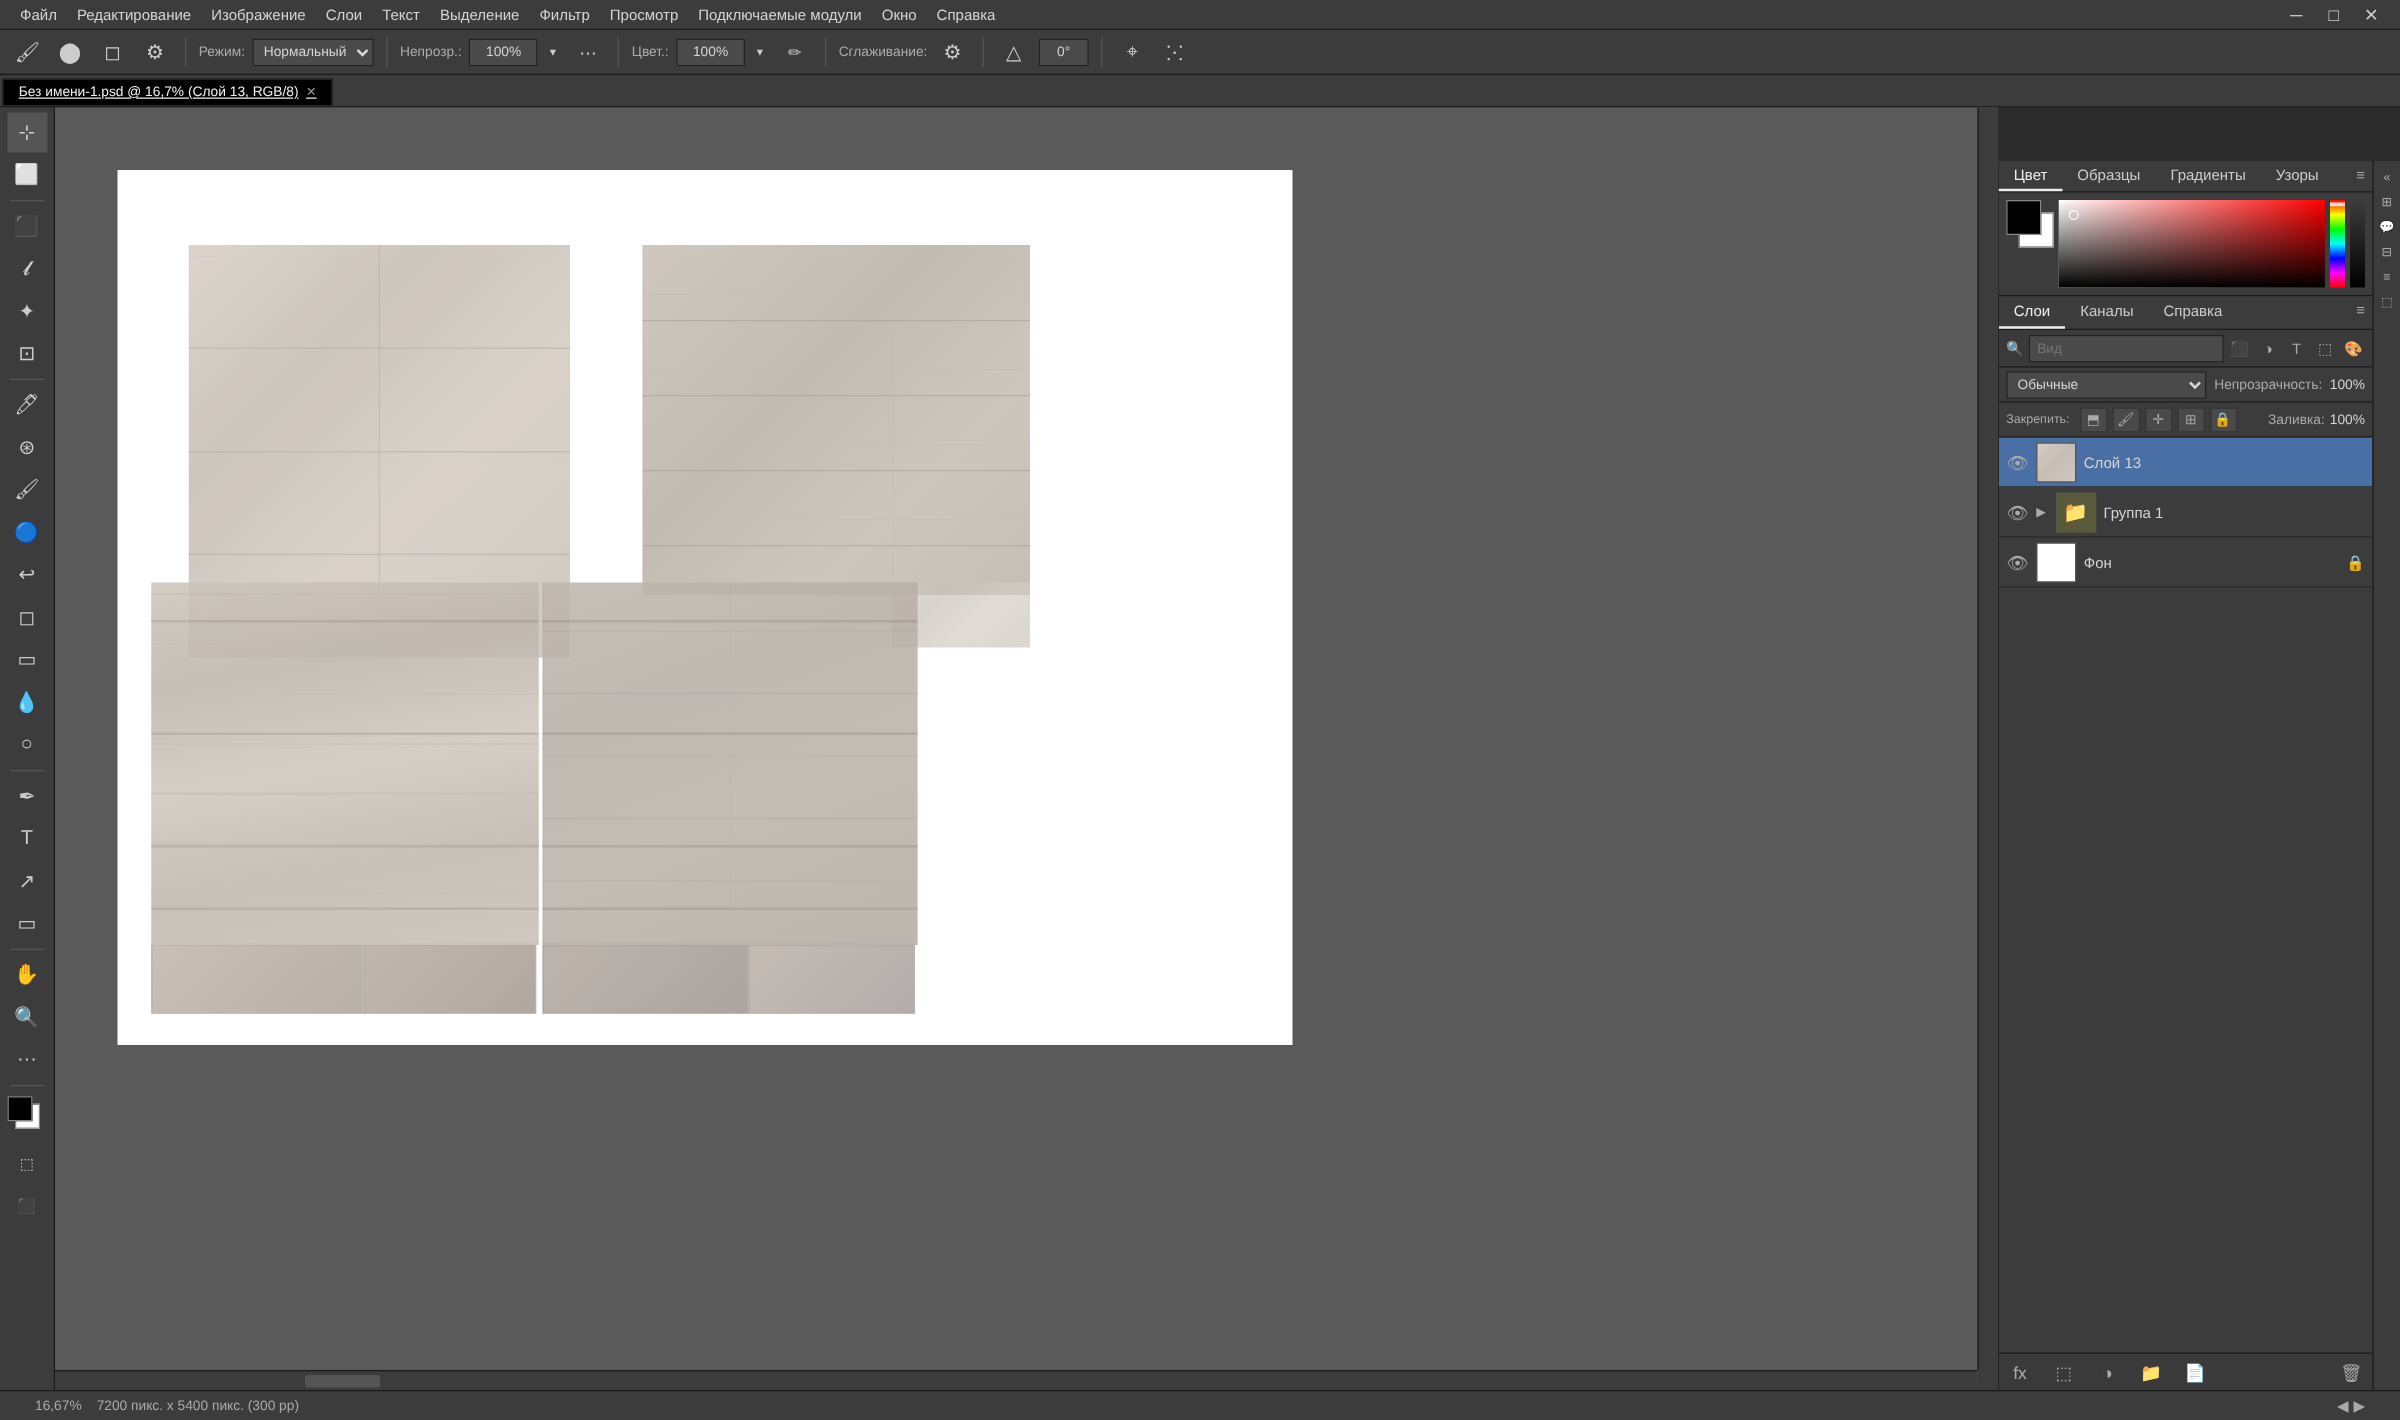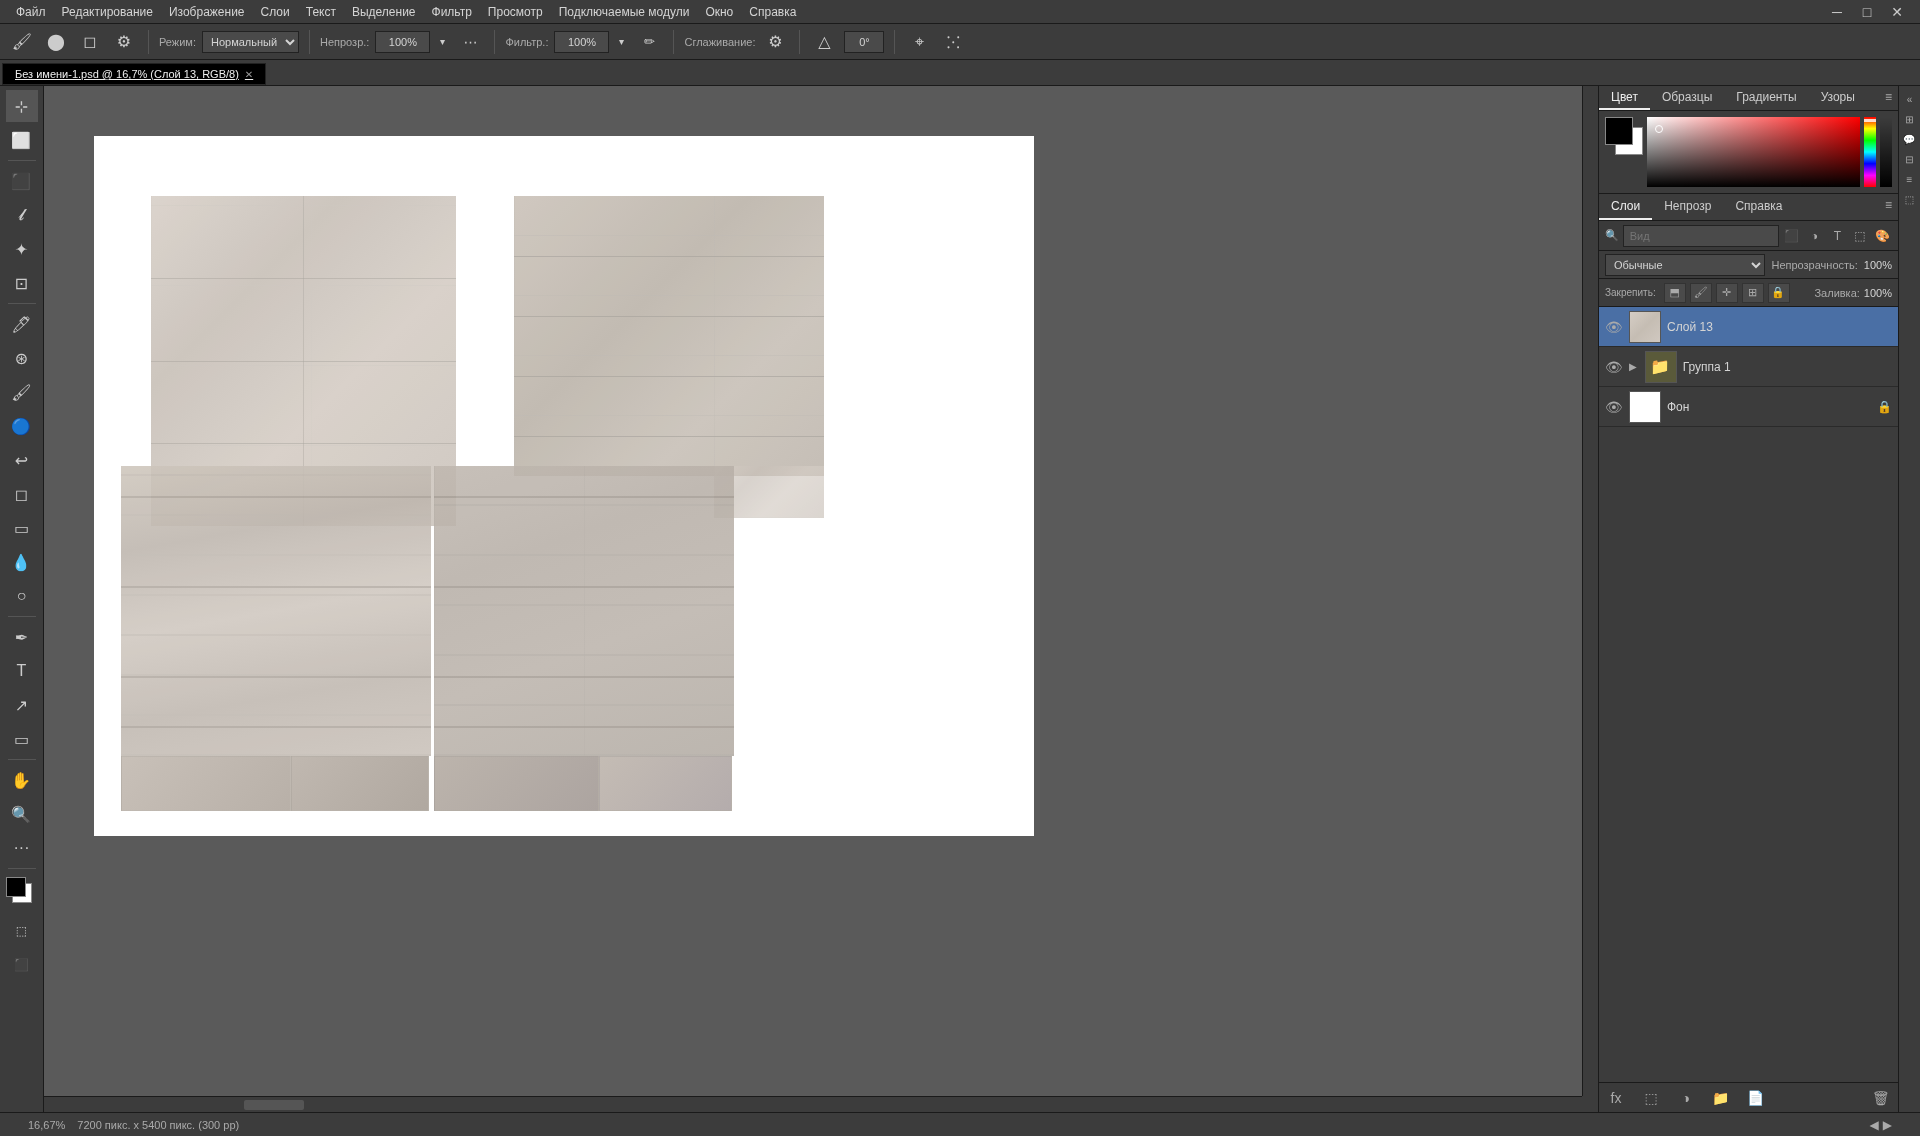--- a/index.html
+++ b/index.html
@@ -316,21 +316,21 @@
     <option>Нормальный</option>
   </select>
   <div class="toolbar-sep"></div>
   <span class="toolbar-label">Непрозр.:</span>
   <div class="toolbar-input-group">
     <input class="toolbar-input" value="100%" style="">
     <button class="toolbar-btn" style="width:16px;font-size:10px;">▾</button>
   </div>
   <button class="toolbar-btn" style="font-size:14px;">⋯</button>
   <div class="toolbar-sep"></div>
-  <span class="toolbar-label">Фильтр.:</span>
+  <span class="toolbar-label">Цвет.:</span>
   <div class="toolbar-input-group">
     <input class="toolbar-input" value="100%" style="">
     <button class="toolbar-btn" style="width:16px;font-size:10px;">▾</button>
   </div>
   <button class="toolbar-btn" style="font-size:13px;">✏</button>
   <div class="toolbar-sep"></div>
   <span class="toolbar-label">Сглаживание:</span>
   <button class="toolbar-btn">⚙</button>
   <div class="toolbar-sep"></div>
   <button class="toolbar-btn">△</button>
@@ -433,21 +433,21 @@
 
     </div>
 
     <div class="canvas-scroll-v"></div>
     <div class="canvas-scroll-h">
       <div style="position:absolute;top:3px;left:200px;width:60px;height:10px;background:#555;border-radius:2px;"></div>
     </div>
     <div class="canvas-corner"></div>
   </div>
 
-  <div style="display:flex;flex-direction:row;">
+  <div style="display:flex;flex-direction:row;margin-top:43px;">
 
     <div class="right-panel">
 
       <div class="color-panel">
         <div class="panel-tabs">
           <div class="panel-tab active">Цвет</div>
           <div class="panel-tab">Образцы</div>
           <div class="panel-tab">Градиенты</div>
           <div class="panel-tab">Узоры</div>
           <div style="margin-left:auto;padding:4px 6px;color:#aaa;font-size:12px;cursor:pointer;">≡</div>
@@ -468,21 +468,21 @@
               </div>
               <div style="width:12px;height:70px;background:linear-gradient(to bottom, transparent, #000);"></div>
             </div>
           </div>
         </div>
       </div>
 
       <div class="layers-panel">
         <div class="layers-tabs">
           <div class="layers-tab active">Слои</div>
-          <div class="layers-tab">Непрозр</div>
+          <div class="layers-tab">Каналы</div>
           <div class="layers-tab">Справка</div>
           <div style="margin-left:auto;padding:4px 6px;color:#aaa;font-size:12px;cursor:pointer;">≡</div>
         </div>
 
         <div class="layers-toolbar">
           <span style="font-size:11px;color:#888;">🔍</span>
           <input class="layers-search" placeholder="Вид" style="">
           <button class="layers-icon-btn">⬛</button>
           <button class="layers-icon-btn">◑</button>
           <button class="layers-icon-btn">T</button>

